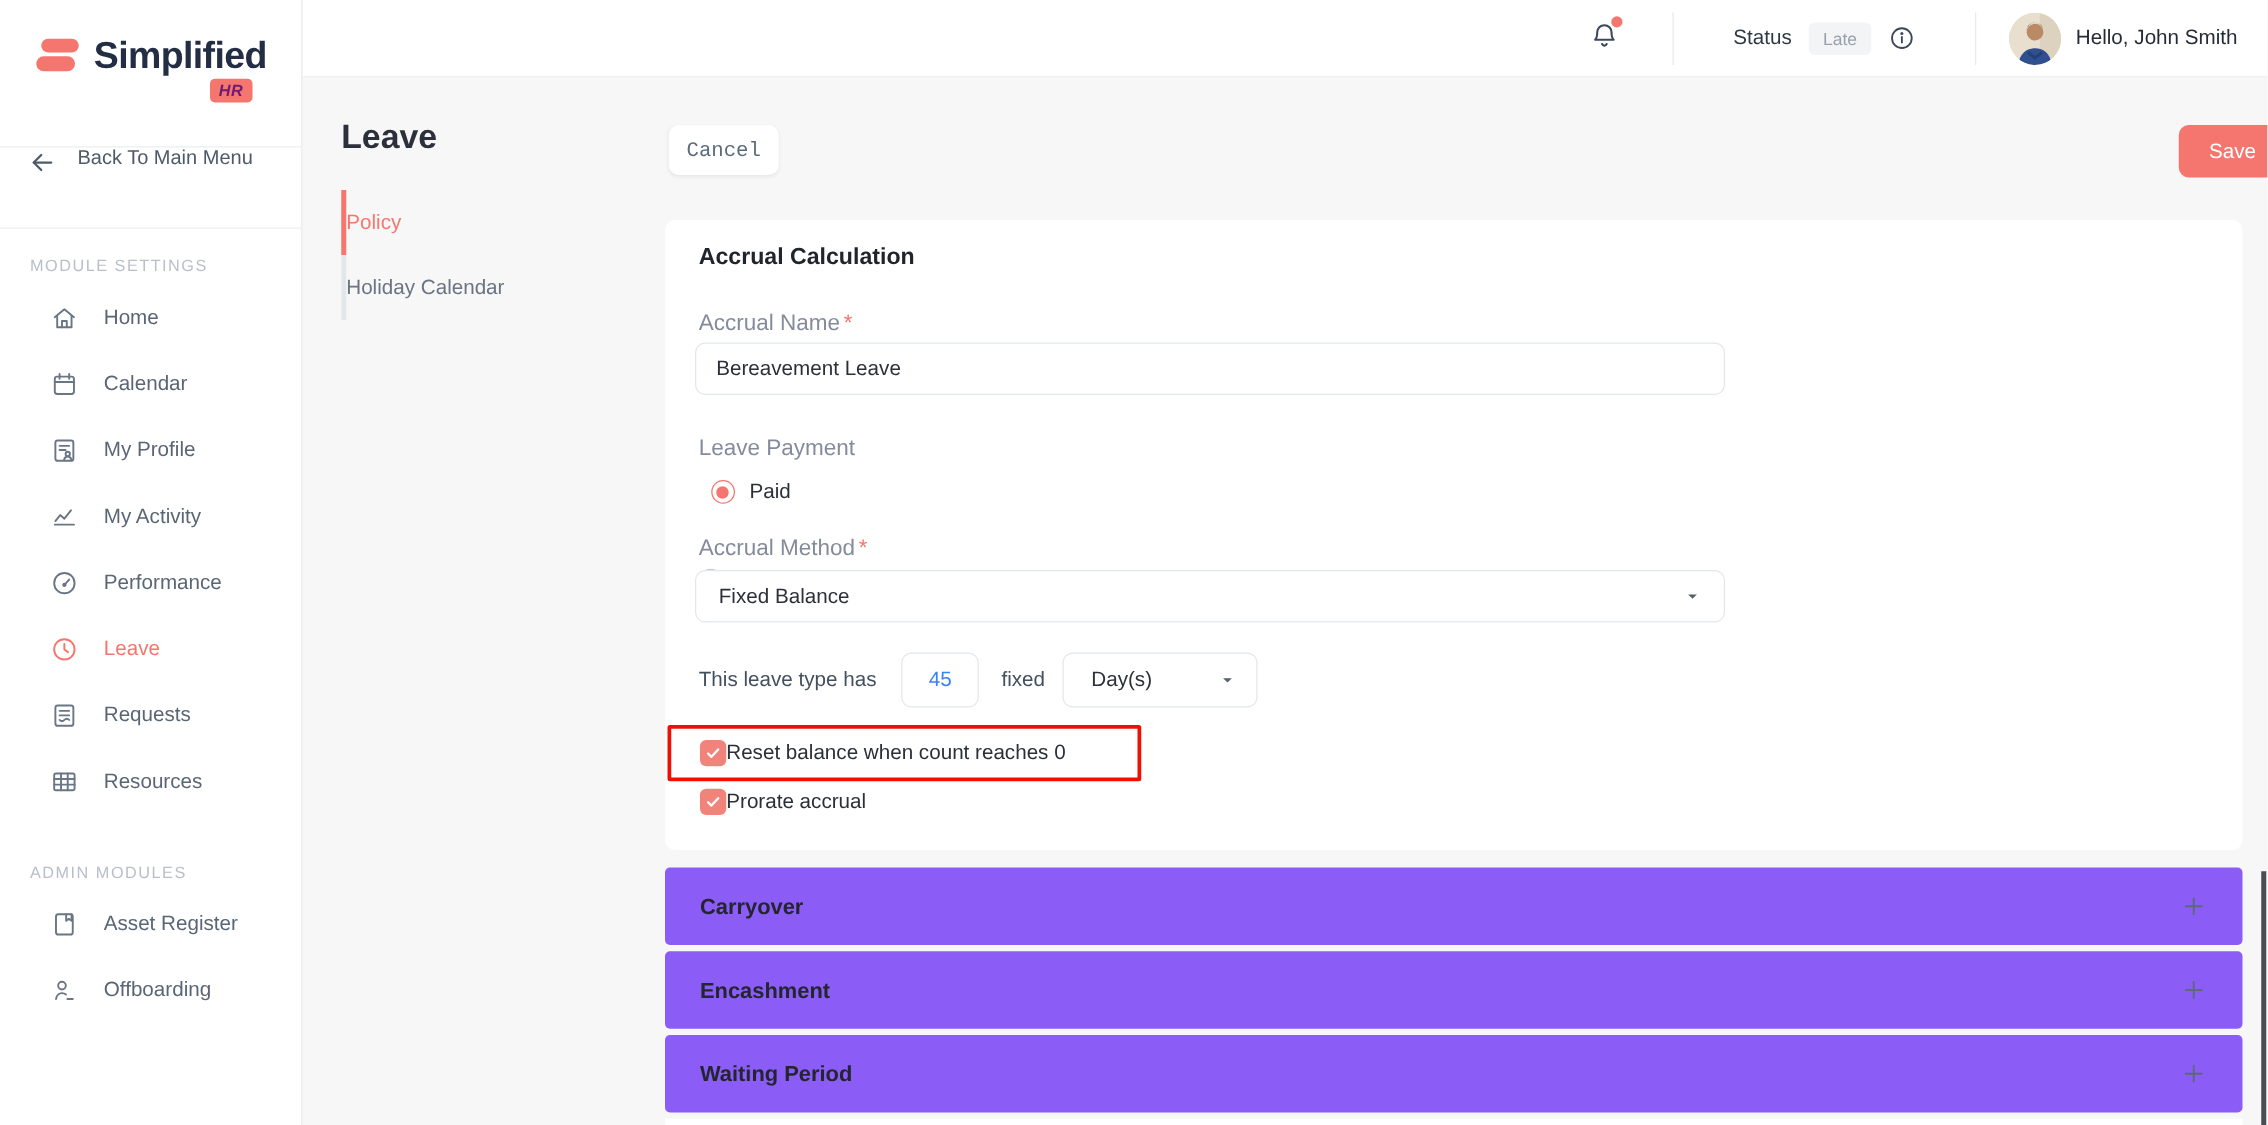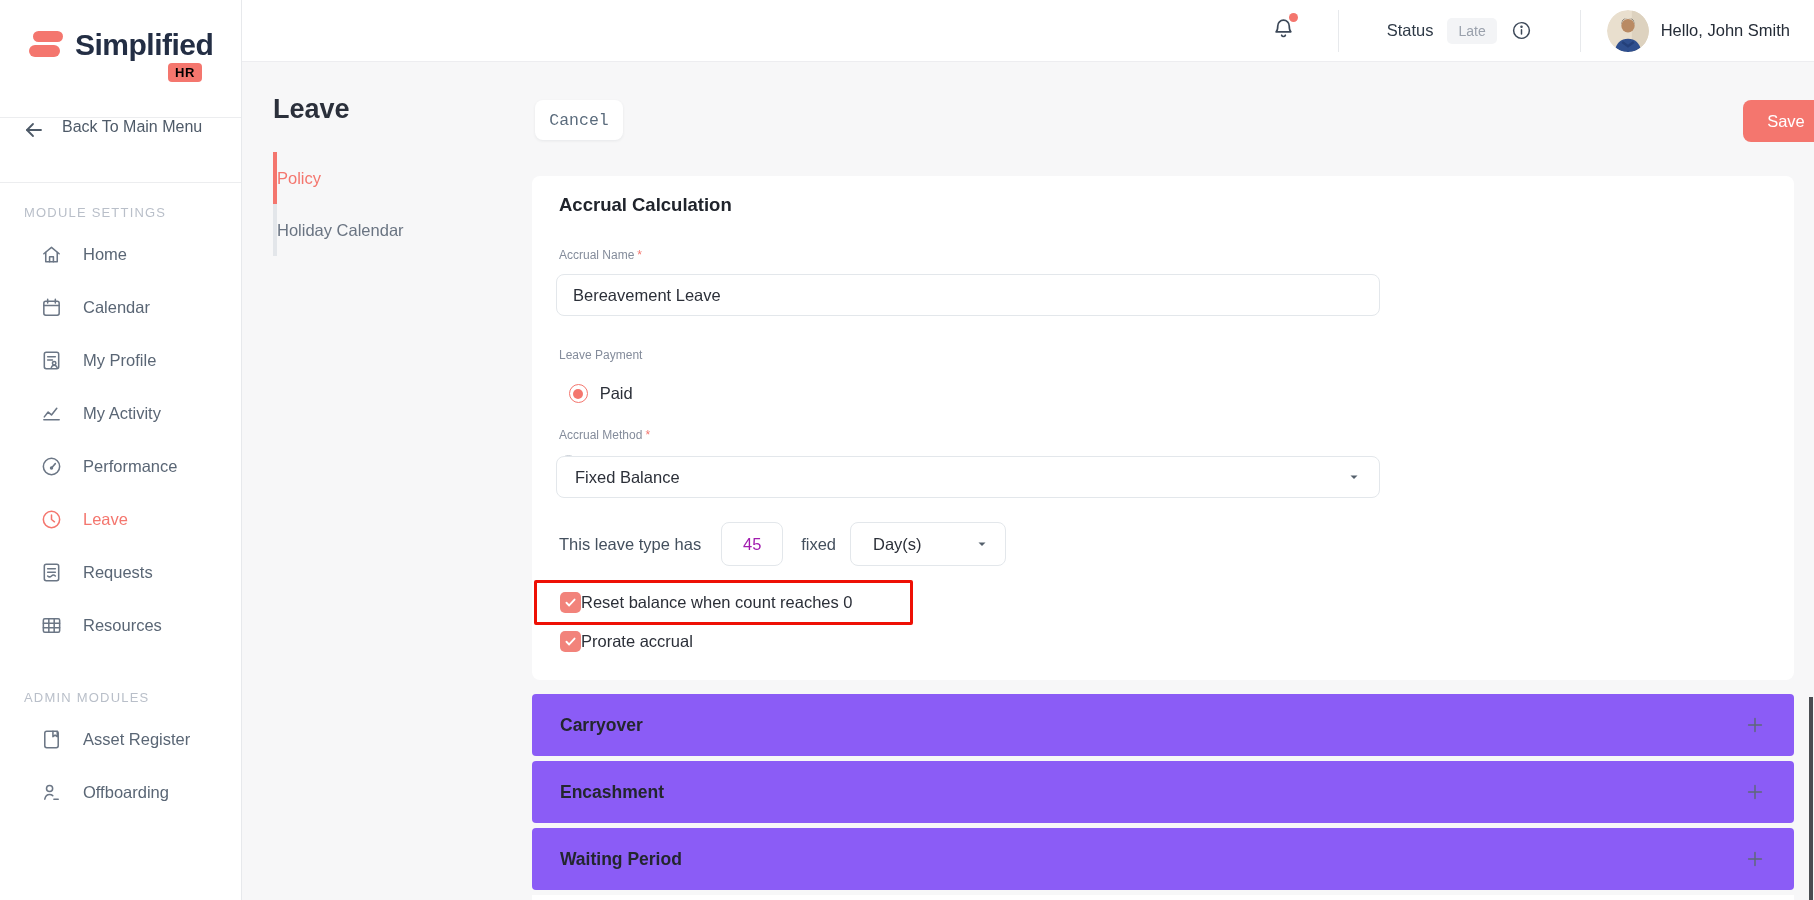--- a/index.html
+++ b/index.html
@@ -5,22 +5,22 @@
   * { margin:0; padding:0; box-sizing:border-box; }
   html,body { width:1814px; height:900px; font-family:"Liberation Sans", sans-serif; }
   #app { position:relative; width:1814px; height:900px; background:#f7f7f8; overflow:hidden; }
 
   
   .sidebar { position:absolute; left:0; top:0; width:242px; height:900px; background:#fff;
              border-right:1px solid #e7e9ec; z-index:5; }
   .logo-block { height:118px; padding:30px 0 0 28px; border-bottom:1px solid #ecedef; position:relative; }
   .logo-row { display:flex; align-items:flex-start; gap:9px; }
   .logo-name { font-size:30px; font-weight:700; color:#232e44; letter-spacing:-0.5px; line-height:30px; }
-  .logo-badge { position:absolute; left:168px; top:63px; background:#f4766e; color:#000000; font-weight:700;
-                font-size:13px; padding:2px 7px; border-radius:4px; letter-spacing:.5px; }
+  .logo-badge { position:absolute; left:168px; top:63px; background:#f4766e; color:#701a75; font-weight:700;
+                font-style:italic; font-size:13px; padding:2px 7px; border-radius:4px; letter-spacing:.5px; }
   .back-row { height:65px; display:flex; align-items:flex-start; gap:16px; padding-left:22px;
               border-bottom:1px solid #ecedef; cursor:pointer; }
   .back-row span { font-size:16px; color:#4e5a68; }
   .side-nav { padding:22px 0 0 0; }
   .section-label { font-size:13px; letter-spacing:1.2px; color:#b9bfc9; padding-left:24px; margin-bottom:8px; }
   .section-label.second { margin-top:38px; }
   .side-item { height:53px; display:flex; align-items:center; gap:20px; padding-left:40px; cursor:pointer;
                font-size:16.5px; color:#5a6675; }
   .side-item svg { flex:0 0 auto; }
   .side-item.active { color:#f4766e; }
@@ -49,37 +49,37 @@
   .tab.active { color:#f4766e; border-left-color:#f4766e; }
 
   .btn-cancel { position:absolute; left:293px; top:38px; width:88px; height:40px; background:#fff; border:none;
                 border-radius:8px; font-size:16.5px; color:#5a6b7c; cursor:pointer;
                 box-shadow:0 1px 3px rgba(40,50,60,.08); font-family:Liberation Mono, monospace; }
   .btn-save { position:absolute; left:1501px; top:38px; width:86px; height:42px; background:#f4766e; border:none;
               border-radius:8px; font-size:16.5px; color:#fff; cursor:pointer; font-family:inherit; }
 
   .card { position:absolute; left:290px; top:114px; width:1262px; height:504px; background:#fff; border-radius:8px; }
   .card-title { position:absolute; left:27px; top:18px; font-size:18.5px; font-weight:700; color:#20242c; }
-  .field-label { position:absolute; font-size:12px; color:#848c9b; }
+  .field-label { position:absolute; font-size:18px; color:#848c9b; }
   .req { color:#f4766e; margin-left:3px; }
   .text-input { position:absolute; left:24px; width:824px; height:42px; border:1px solid #e3e7eb; border-radius:8px;
                 padding:0 16px; font-size:16.5px; color:#2c3039; font-family:inherit; background:#fff; outline:none; }
   .select-box { position:absolute; display:flex; align-items:center; justify-content:space-between;
                 border:1px solid #e3e7eb; border-radius:8px; background:#fff; cursor:pointer;
                 font-size:16.5px; color:#2c3039; padding:0 18px; height:42px; }
   .radio-row { position:absolute; left:27px; top:208px; display:flex; align-items:center; gap:52px;flex-direction:column; }
   .radio-opt { display:flex; align-items:center; gap:12px; cursor:pointer; font-size:16.5px; color:#2c3039; }
   .radio { width:19px; height:19px; border-radius:50%; border:1.5px solid #c6ccd4; position:relative; background:#fff; }
   .radio.checked { border-color:#f4766e; }
   .radio.checked::after { content:""; position:absolute; left:3.5px; top:3.5px; width:10px; height:10px;
                           border-radius:50%; background:#f4766e; }
   .fixed-row { position:absolute; left:27px; top:346px; height:44px; display:flex; align-items:center; }
   .fixed-text { font-size:16.5px; color:#44505e; }
   .mini-input { width:62px; height:44px; border:1px solid #e3e7eb; border-radius:8px; text-align:center;
-                font-size:16.5px; color:#a21caf; font-family:inherit; margin:0 18px 0 20px; outline:none; }
+                font-size:16.5px; color:#3b82f6; font-family:inherit; margin:0 18px 0 20px; outline:none; }
   .unit-select { width:156px; height:44px; border:1px solid #e3e7eb; border-radius:8px; display:flex;
                  align-items:center; justify-content:space-between; padding:0 16px 0 22px; margin-left:14px;
                  font-size:16.5px; color:#2c3039; cursor:pointer; background:#fff; }
   .annotation-box { position:absolute; left:2px; top:404px; width:379px; height:45px;
                     border:3px solid #ee1005; border-radius:2px; pointer-events:none; z-index:3; }
   .check-row { position:absolute; left:28px; display:flex; align-items:center; cursor:pointer; }
   .checkbox { width:21px; height:21px; border-radius:5px; background:#f2837b; display:flex;
               align-items:center; justify-content:center; }
   .check-label { font-size:16.5px; color:#2b2f38; }
 

